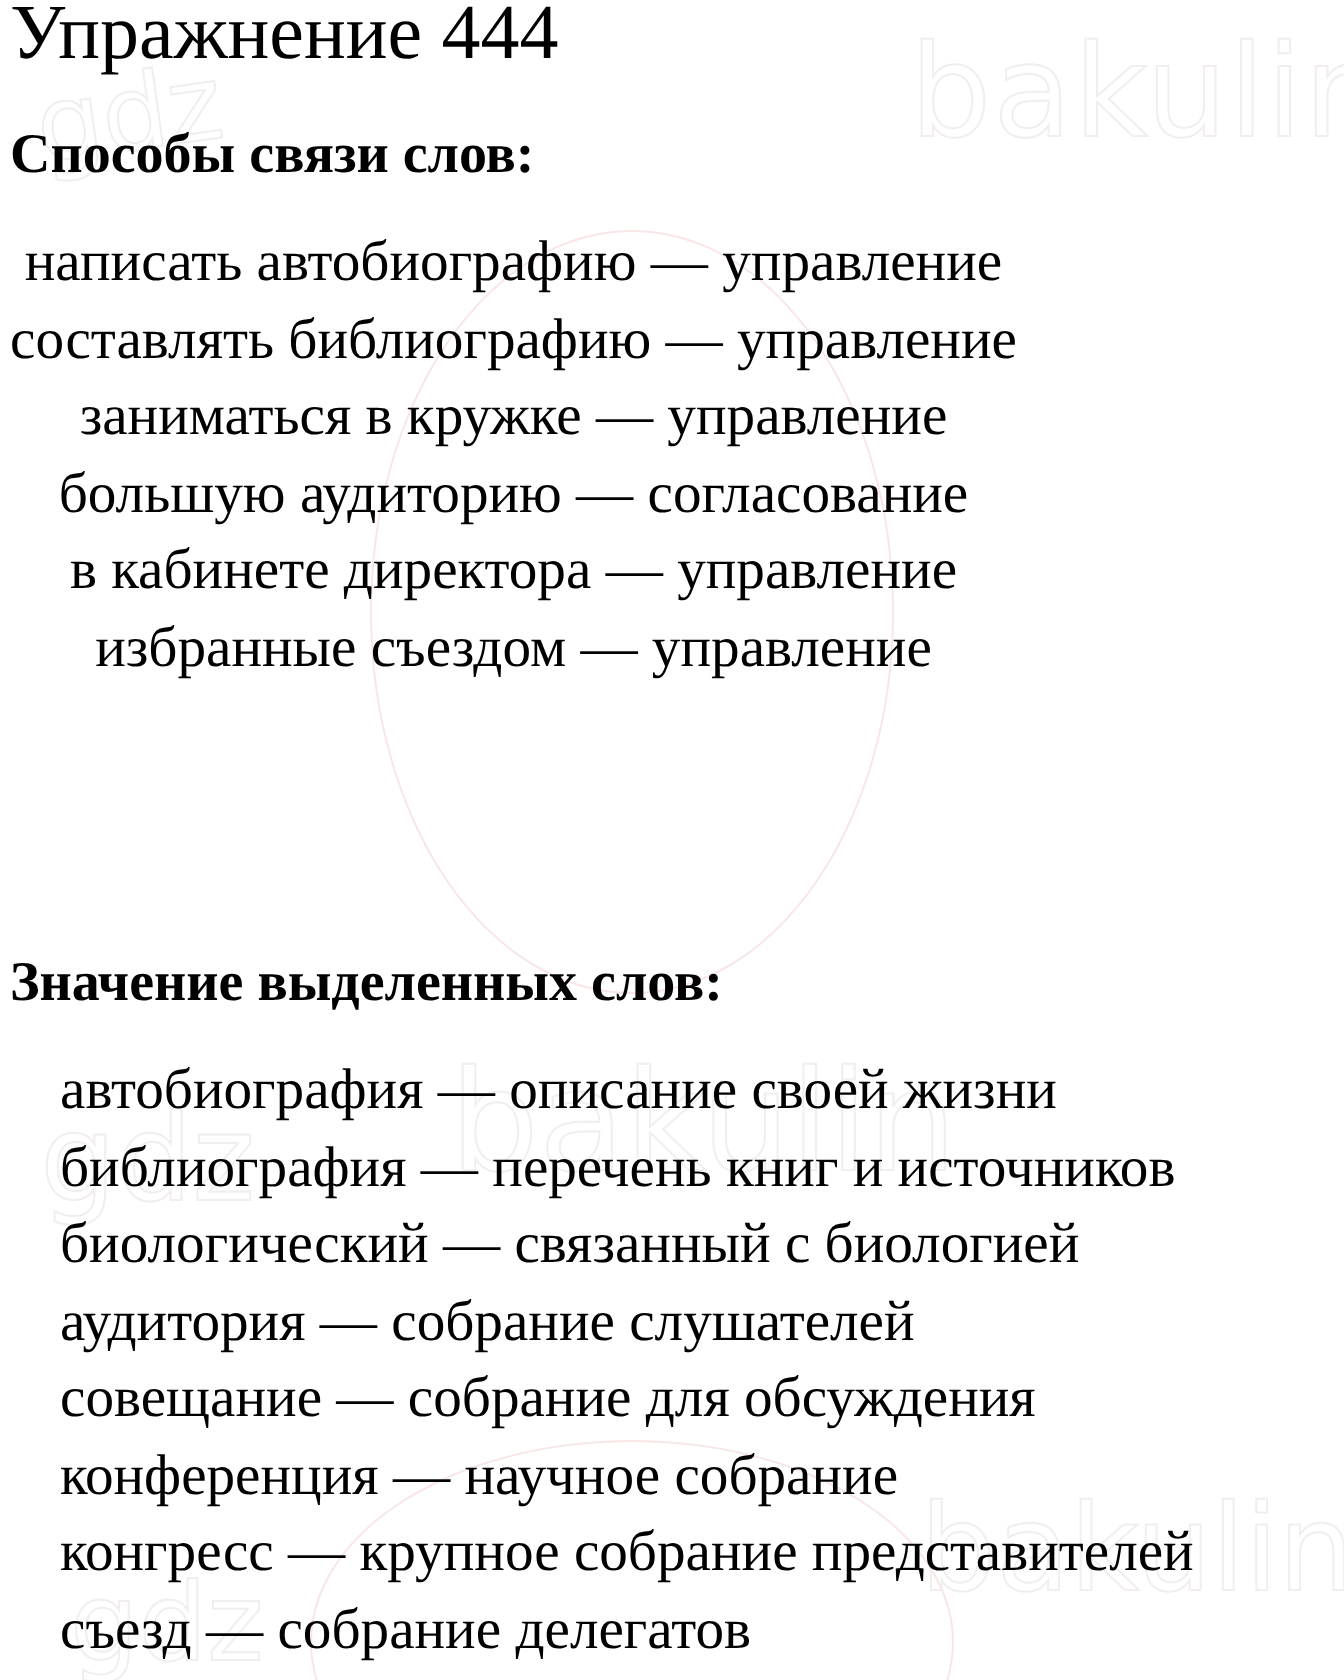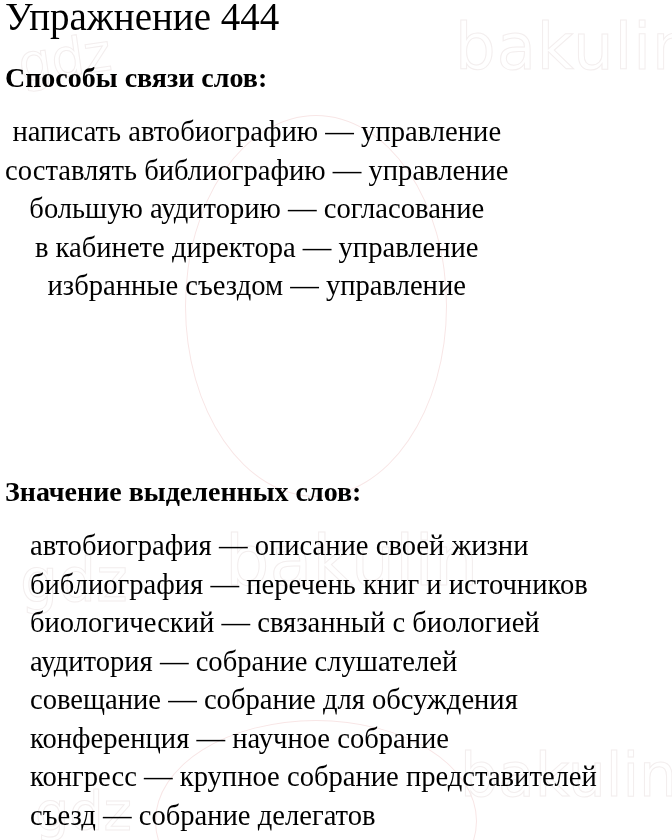--- a/index.html
+++ b/index.html
@@ -86,20 +86,21 @@
 <div class="watermark wm-gdz-mid">gdz</div>
 <div class="watermark wm-bakulin-bot">bakulin</div>
 <div class="watermark wm-gdz-bot">gdz</div>
 
 <h1 class="title">Упражнение 444</h1>
 
 <h2 class="heading heading-1">Способы связи слов:</h2>
 <ul class="list list-1">
   <li>написать автобиографию — управление</li>
   <li>составлять библиографию — управление</li>
+  <li>заниматься в кружке — управление</li>
   <li>большую аудиторию — согласование</li>
   <li>в кабинете директора — управление</li>
   <li>избранные съездом — управление</li>
 </ul>
 
 <h2 class="heading heading-2">Значение выделенных слов:</h2>
 <ul class="list list-2">
   <li>автобиография — описание своей жизни</li>
   <li>библиография — перечень книг и источников</li>
   <li>биологический — связанный с биологией</li>

